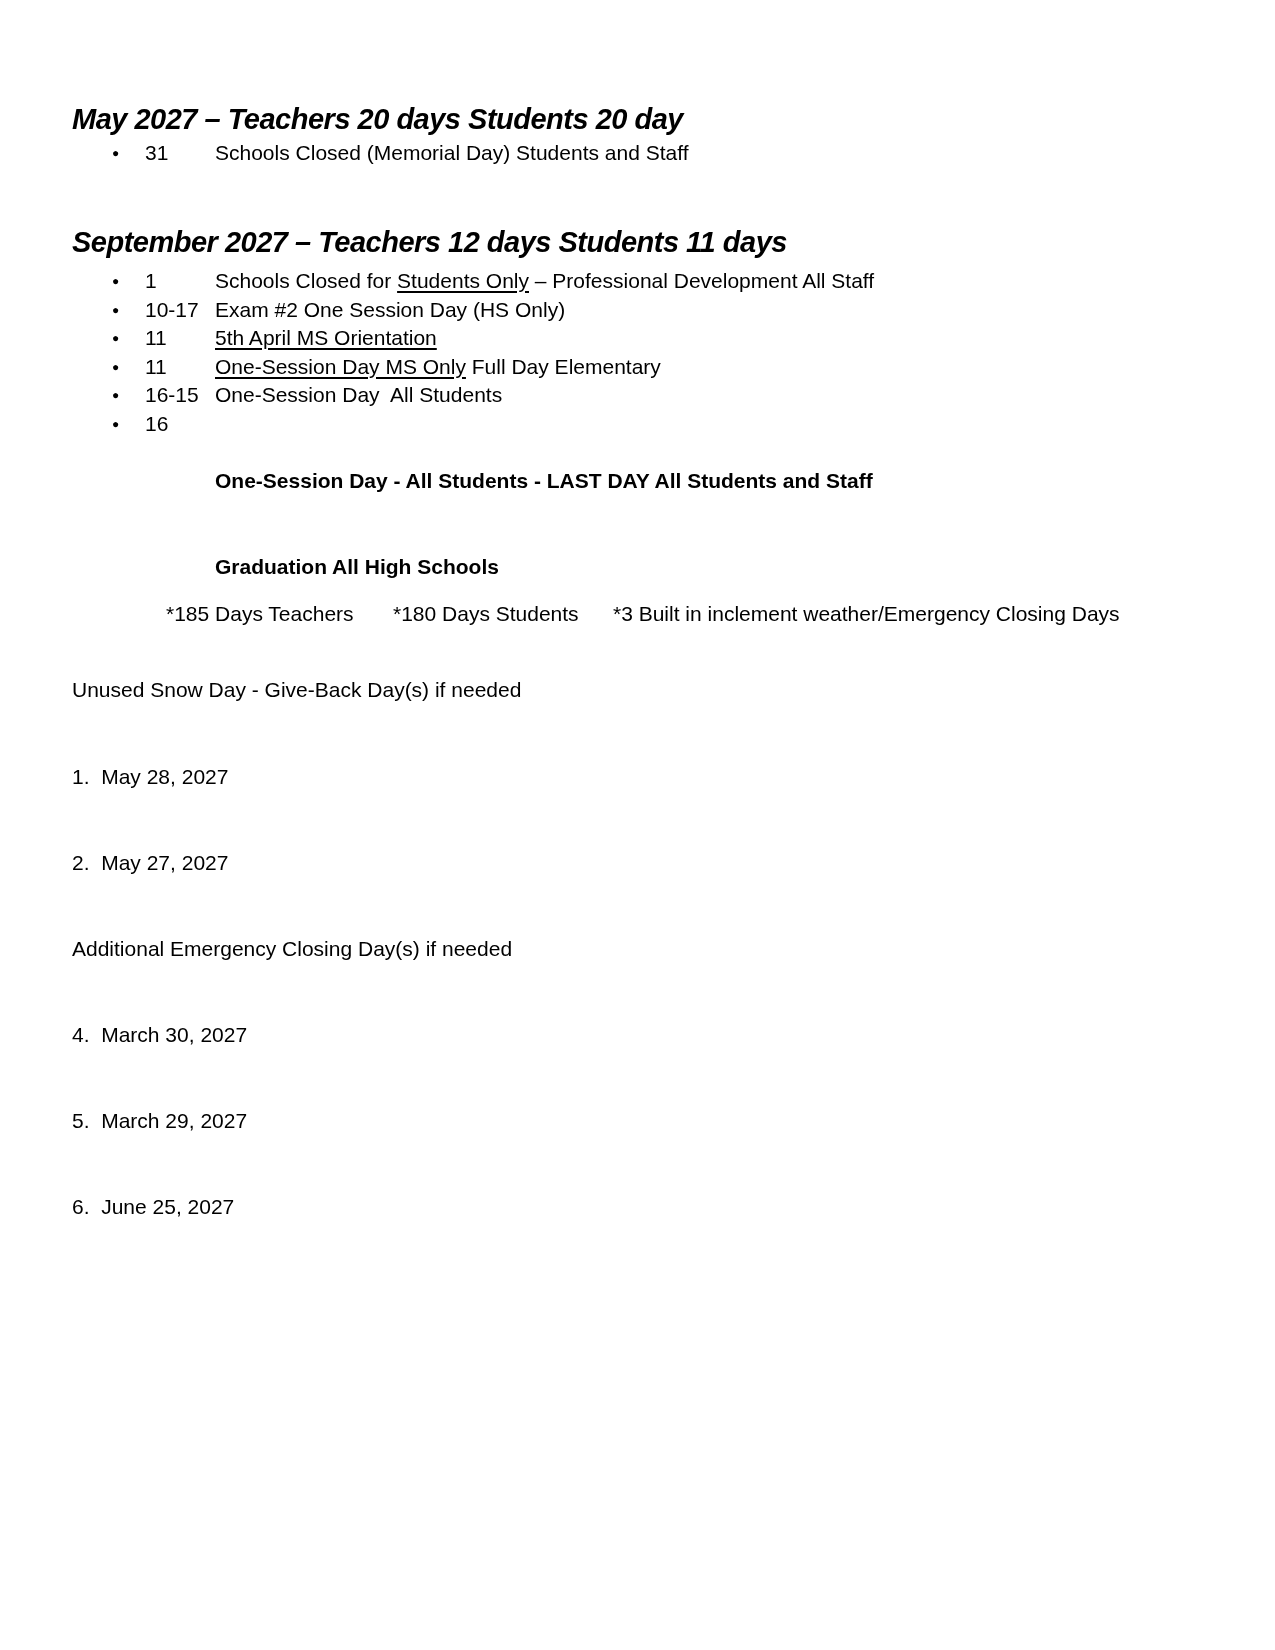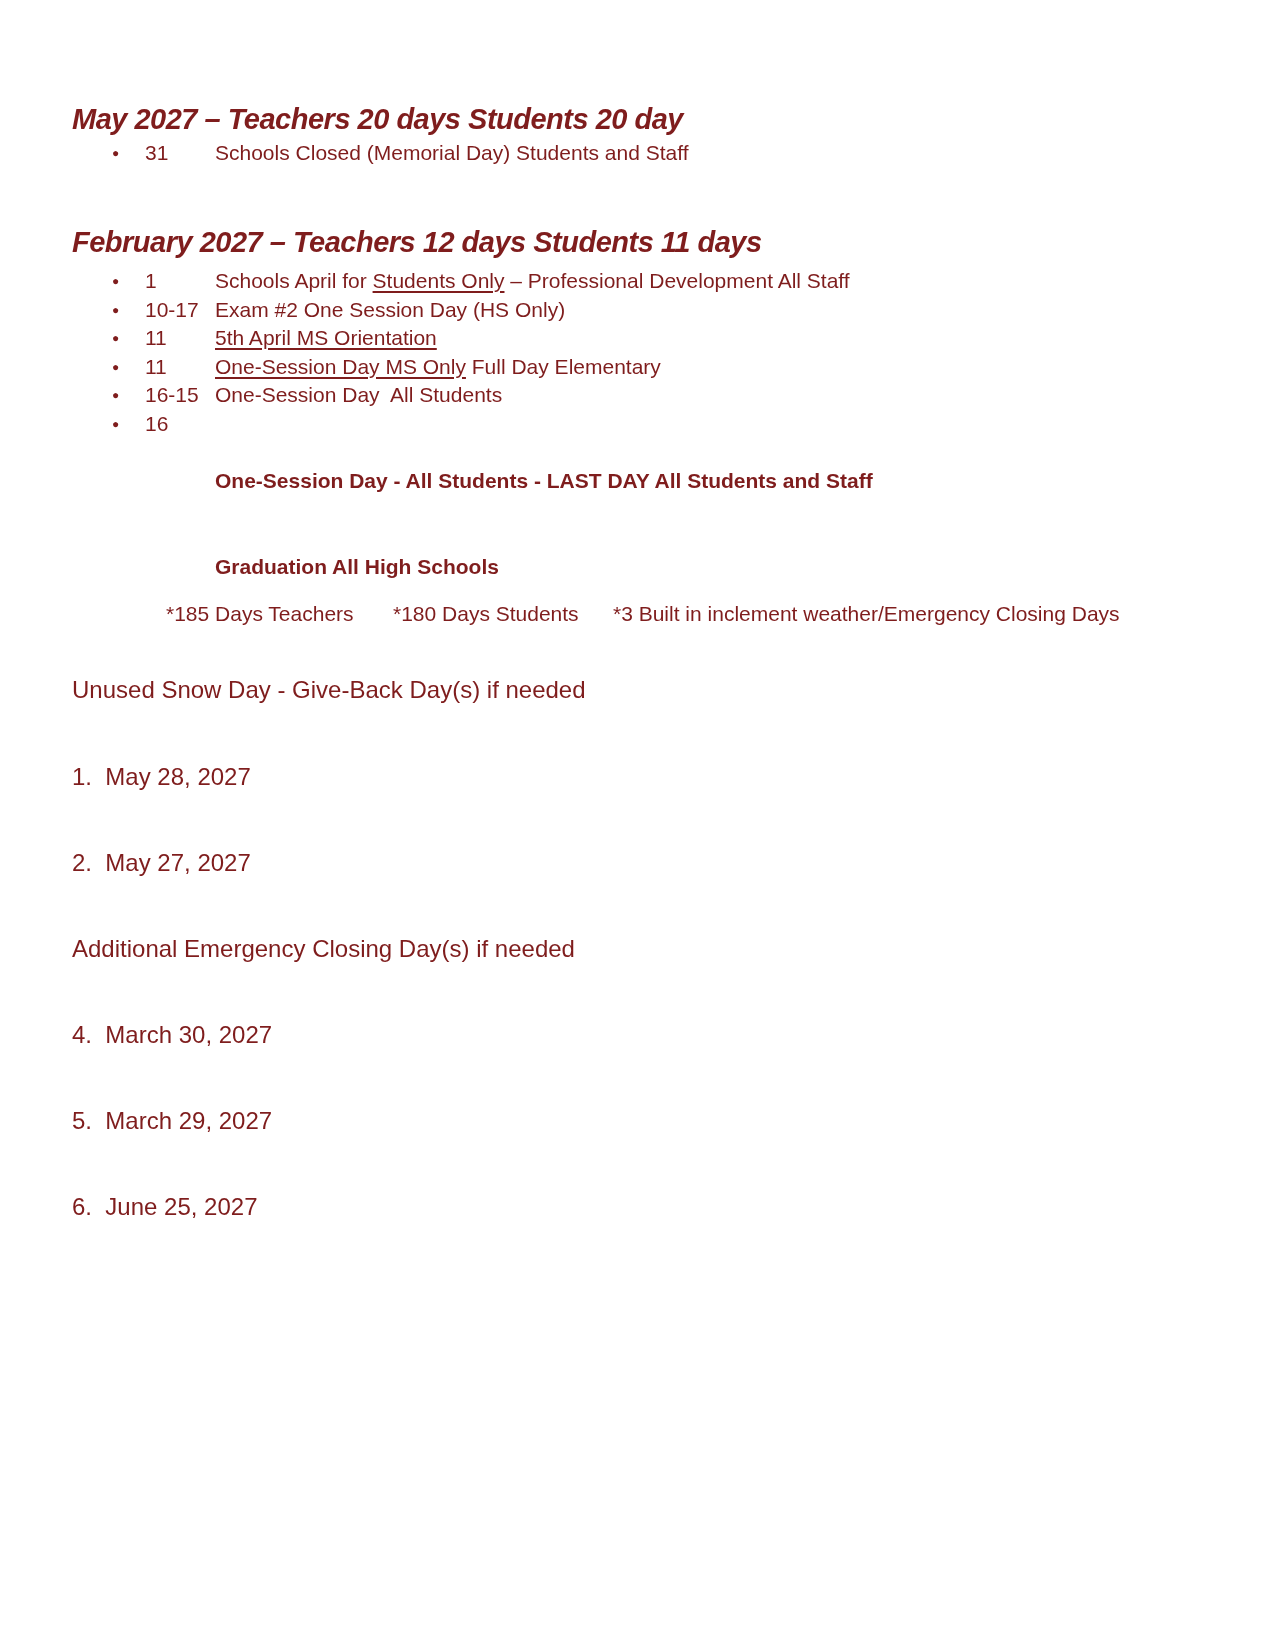--- a/index.html
+++ b/index.html
@@ -1,21 +1,21 @@
 <!DOCTYPE html>
 <html><head>
 <meta charset="utf-8">
 <style>
   html, body { margin: 0; padding: 0; background: #e8e8e8; }
   .page {
     position: relative;
     width: 1275px;
     height: 1650px;
     background: #ffffff;
-    color: #7f1d1d;
+    color: #000000;
     font-family: "Liberation Sans", sans-serif;
     overflow: hidden;
     margin: 0 auto;
   }
   .abs { position: absolute; }
   .heading {
     left: 72px;
     font-size: 29px;
     font-weight: bold;
     font-style: italic;
@@ -40,49 +40,49 @@
   .bold { font-weight: bold; }
   .summary-span {
     position: absolute;
     top: 0;
     font-size: 21px;
     line-height: 28.6px;
     white-space: pre-wrap;
   }
   .text-block {
     left: 72px;
-    font-size: 24px;
+    font-size: 21px;
     line-height: 28.7px;
     white-space: pre-wrap;
   }
   .text-block div { white-space: pre-wrap; }
 </style>
 </head>
 <body>
 
 <div class="page">
 
   <div class="abs heading" style="top:103px;">May 2027 – Teachers 20 days Students 20 day</div>
 
   <div class="abs bullet-list" style="top:139px;">
     <div class="bullet-row">
       <span class="dot">●</span>
       <span class="b-date">31</span>
       <span class="b-text">Schools Closed (Memorial Day) Students and Staff</span>
     </div>
   </div>
 
-  <div class="abs heading" style="top:226px;">February 2027 – Teachers 12 days Students 11 days</div>
+  <div class="abs heading" style="top:226px;">September 2027 – Teachers 12 days Students 11 days</div>
 
   <div class="abs bullet-list" style="top:267px;">
 
     <div class="bullet-row">
       <span class="dot">●</span>
       <span class="b-date">1</span>
-      <span class="b-text"><span class="seg">Schools April for </span><span class="seg u">Students Only</span><span class="seg"> – Professional Development All Staff</span></span>
+      <span class="b-text"><span class="seg">Schools Closed for </span><span class="seg u">Students Only</span><span class="seg"> – Professional Development All Staff</span></span>
     </div>
 
     <div class="bullet-row">
       <span class="dot">●</span>
       <span class="b-date">10-17</span>
       <span class="b-text">Exam #2 One Session Day (HS Only)</span>
     </div>
 
     <div class="bullet-row">
       <span class="dot">●</span>

